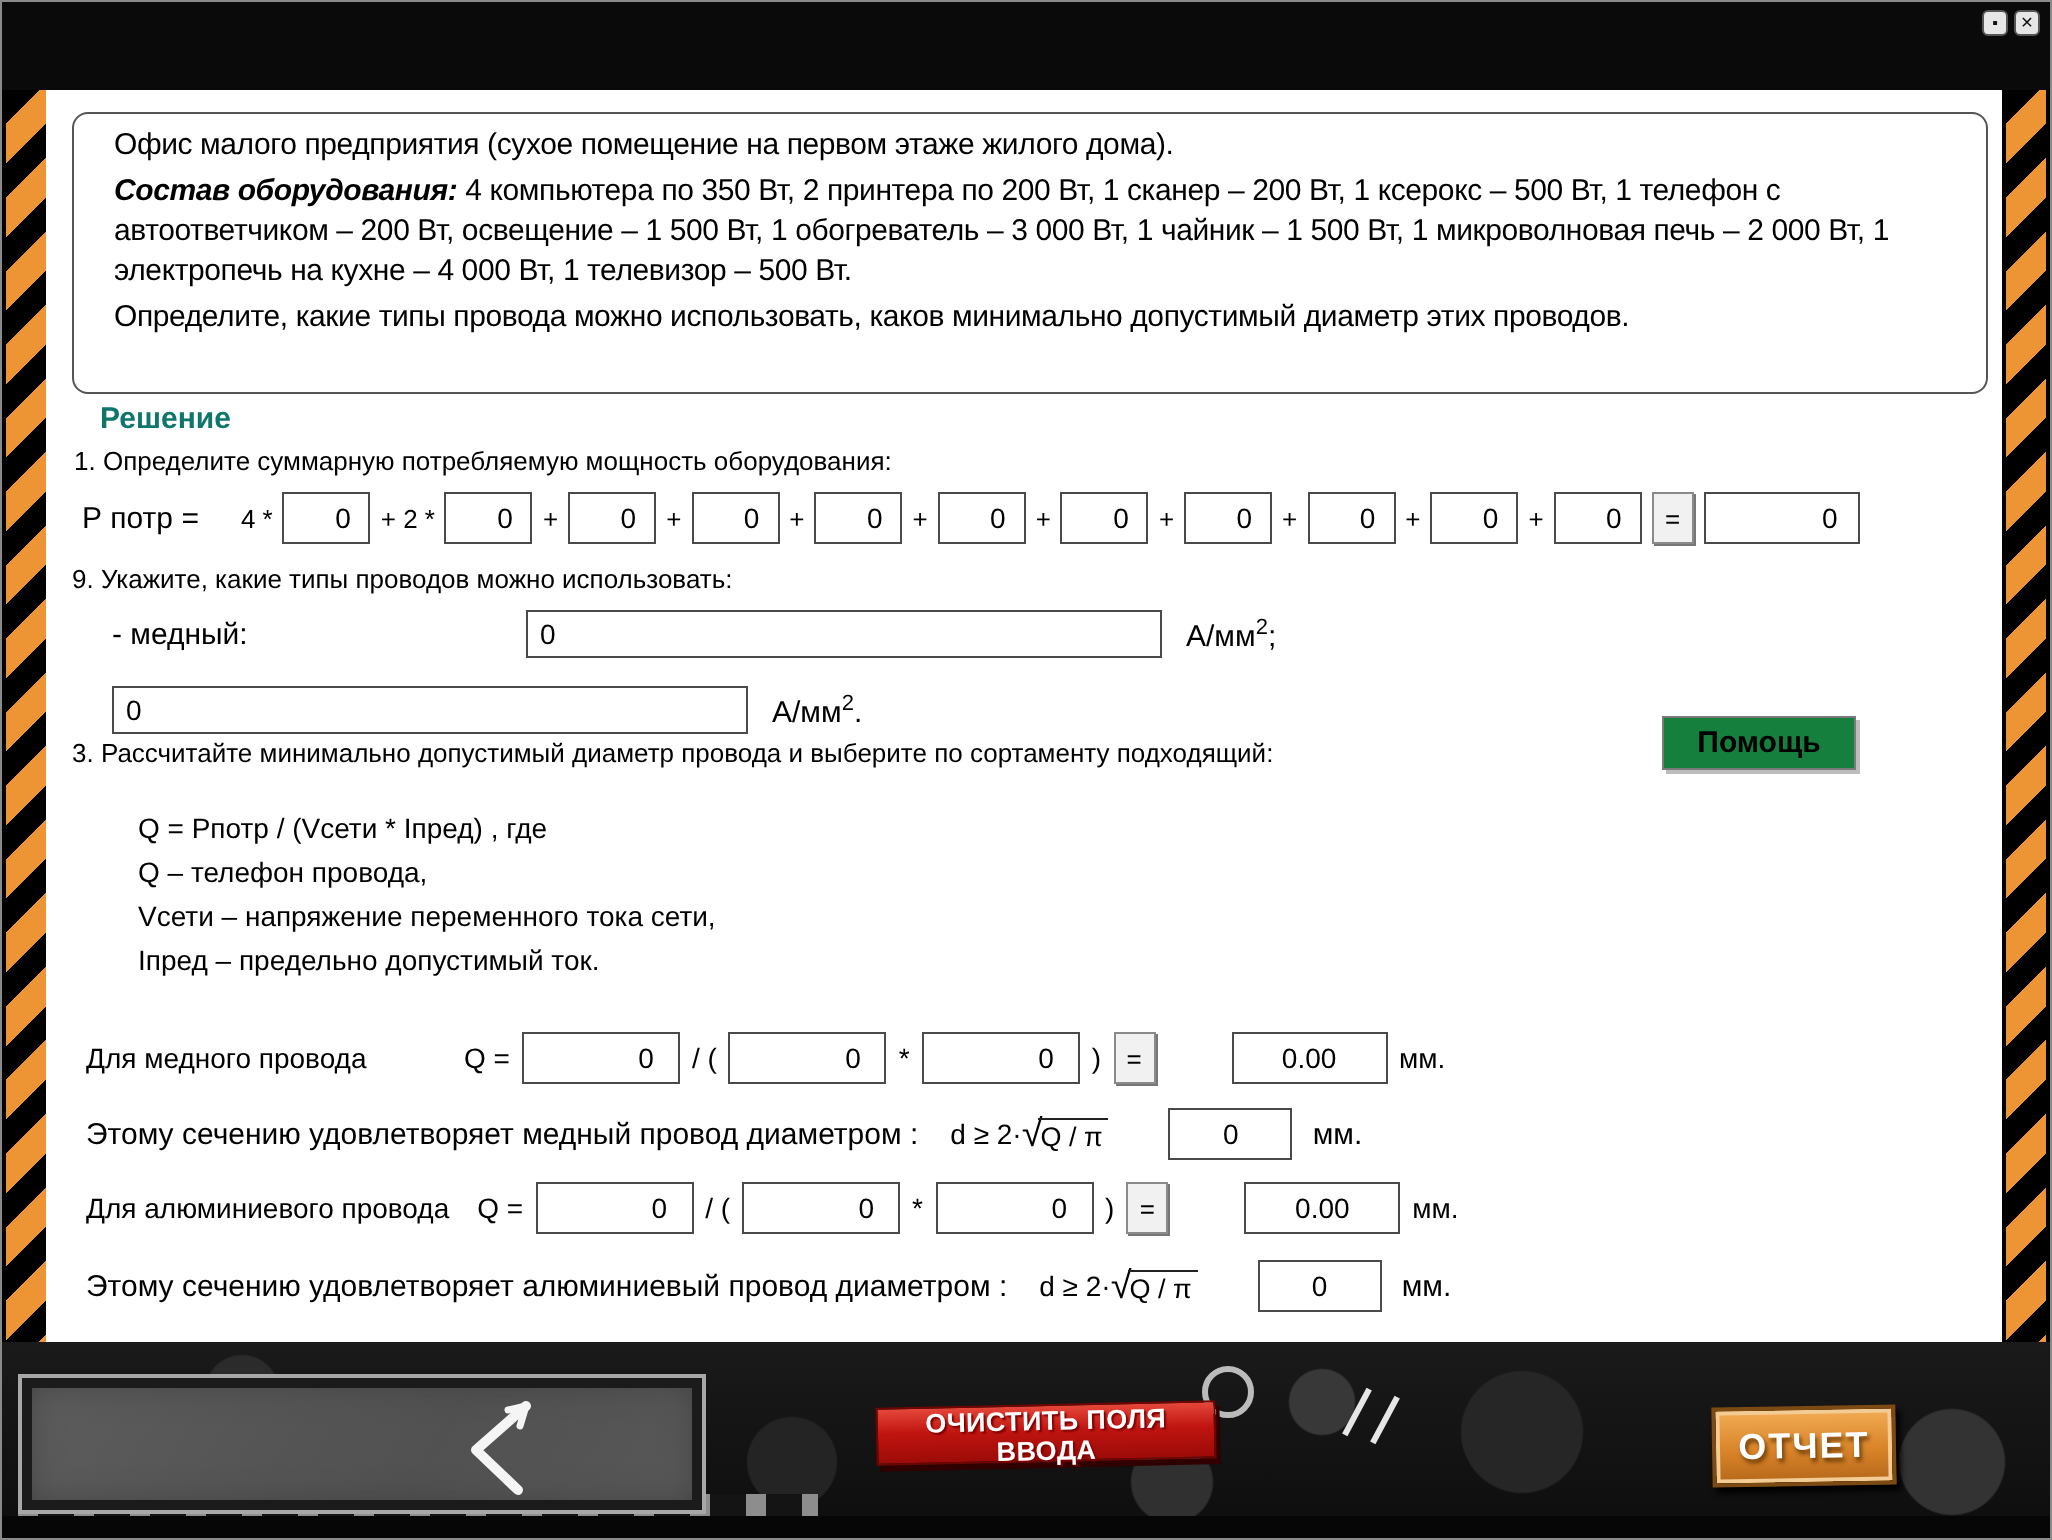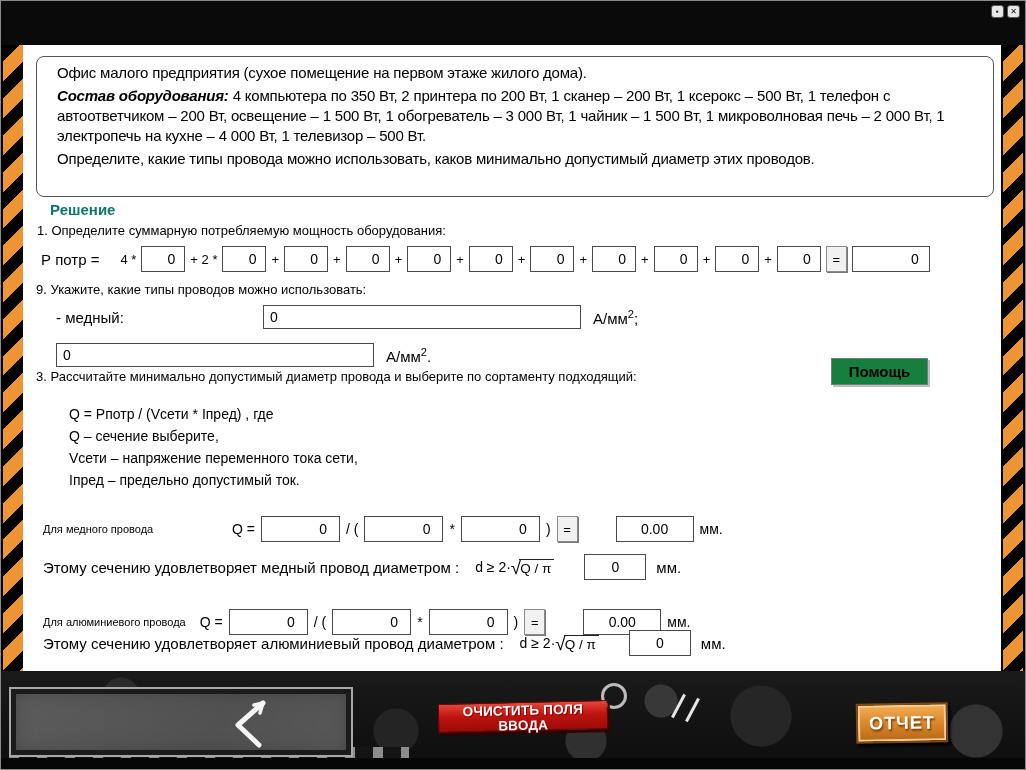--- a/index.html
+++ b/index.html
@@ -50,24 +50,24 @@
   .type-row-alum { left:33px; top:297px; }
   .type-row .tlabel { display:inline-block; width:207px; }
   .unit { margin-left:12px; font-size:15px; }
   .unit sup { font-size:11px; }
 
   .help-btn { position:absolute; left:808px; top:313px; width:97px; height:27px; background:#15803d; border:1px solid #7a7a7a; box-shadow:2px 2px 0 #bdbdbd; font:bold 15px "Liberation Sans", sans-serif; cursor:pointer; }
 
   .formula-block { position:absolute; left:21px; top:358px; font-size:14px; line-height:22px;margin-left:25px; }
 
   .q-row { gap:6px; font-size:14px; }
-  .q-row .qlabel { font-size:11px; }
+  .q-row .qlabel { font-size:14px; }
   .q-copper { left:20px; top:471px; }
   .q-copper .qlabel { width:183px; }
-  .q-alum { left:20px; top:564px;align-items:center; }
+  .q-alum { left:20px; top:546px;align-items:center; }
   .q-alum .qlabel { margin-right:8px; }
   .d-row { gap:10px; font-size:15px; }
   .d-copper { left:20px; top:509px; }
   .d-alum { left:20px; top:585px;align-items:center; }
   .d-row .f { margin-left:20px; }
   .sqrt-wrap { display:inline-flex; align-items:flex-start; margin-left:6px; font-size:14px; }
   .rad { font-size:19px; line-height:17px; }
   .radbar { border-top:1.5px solid #222; padding:1px 3px 0 1px; margin-left:-2px; font-size:13.5px; }
 
   
@@ -162,21 +162,21 @@
     <div class="row type-row type-row-alum">
       <input class="f wide" value="0" style="">
       <span class="unit"><span>А/мм</span><sup>2</sup><span>.</span></span>
     </div>
 
     <div class="step-title step3-title">3. Рассчитайте минимально допустимый диаметр провода и выберите по сортаменту подходящий:</div>
     <button class="help-btn">Помощь</button>
 
     <div class="formula-block">
       <div>Q = Рпотр / (Vсети * Iпред) , где</div>
-      <div>Q – сечение выберите,</div>
+      <div>Q – телефон провода,</div>
       <div>Vсети – напряжение переменного тока сети,</div>
       <div>Iпред – предельно допустимый ток.</div>
     </div>
 
     <div class="row q-row q-copper">
       <span class="qlabel">Для медного провода</span>
       <span>Q =</span>
       <input class="f m" value="0" style="">
       <span>/ (</span>
       <input class="f m" value="0" style="">

